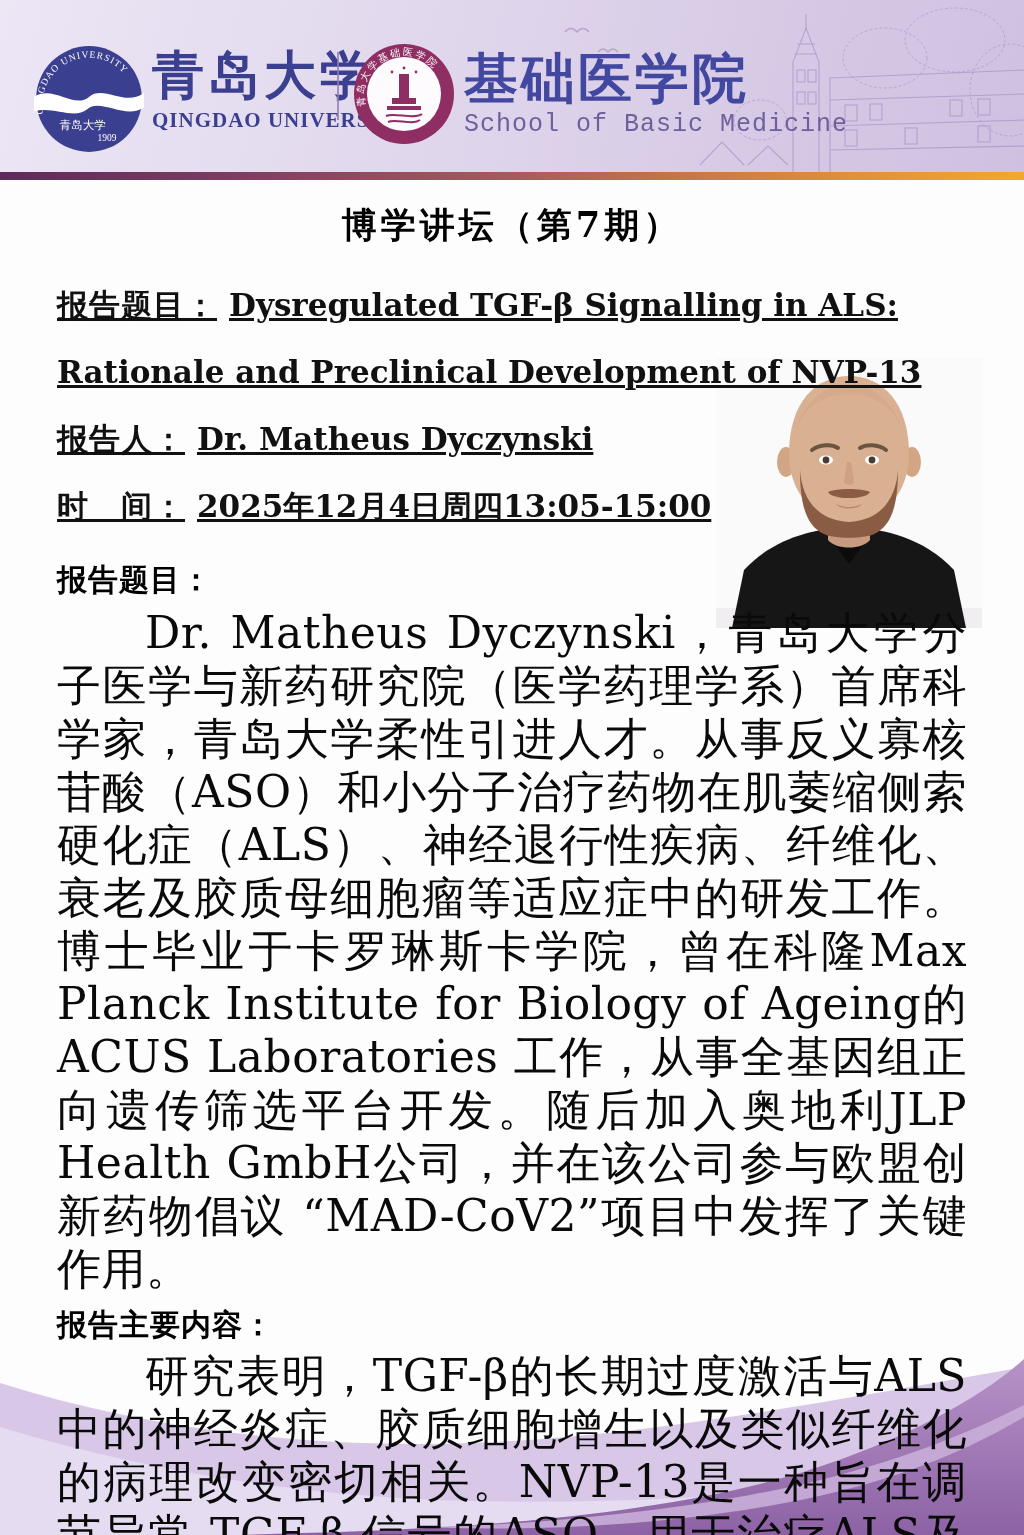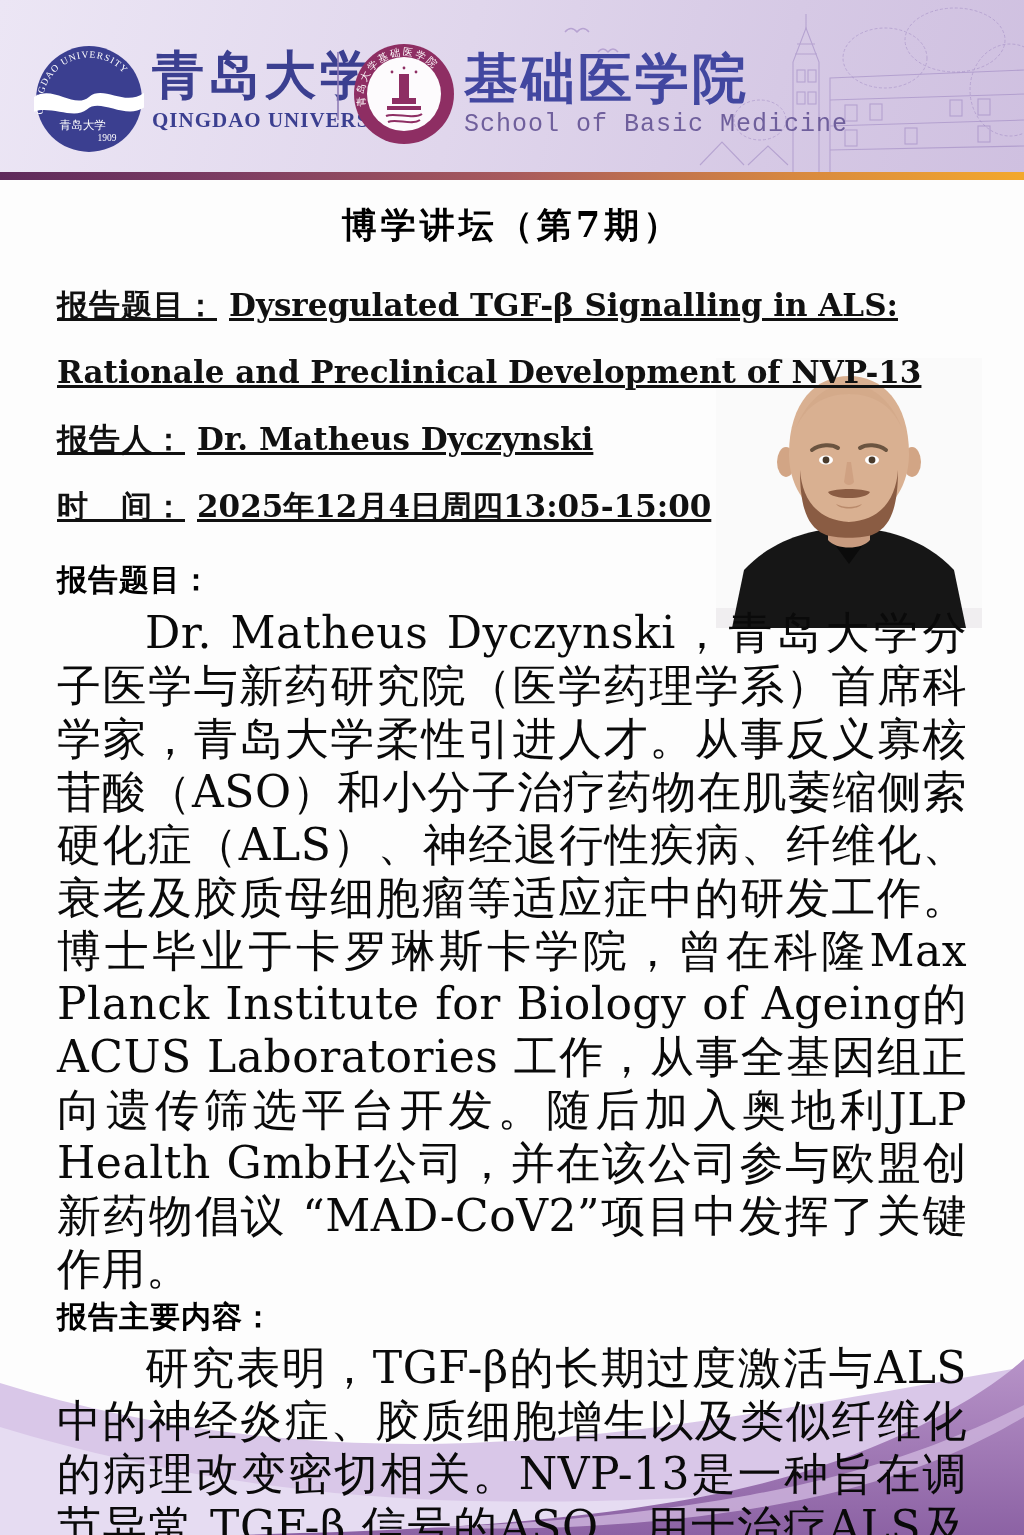--- a/index.html
+++ b/index.html
@@ -72,21 +72,21 @@
     position:absolute;left:716px;top:358px;width:266px;height:270px;z-index:1;
   }
   
   .section-heading{
     position:relative;z-index:2;
     margin:22px 57px 0;
     font-size:30px;font-weight:bold;color:#000;
     font-family:"Liberation Sans","DejaVu Sans",sans-serif;
     line-height:36px;letter-spacing:1px;
   }
-  .section-heading.second{margin-top:4px;}
+  .section-heading.second{margin-top:12px;}
   .body-text{
     position:relative;z-index:2;
     margin:8px 57px 0;
     font-size:44px;line-height:53px;letter-spacing:.5px;
     text-align:justify;text-justify:inter-ideograph;
     text-indent:2em;color:#0a0a0a;
   }
   .body-text.second{margin-top:6px;}
   
   .waves{position:absolute;left:0;bottom:0;width:1024px;height:260px;z-index:0;}

